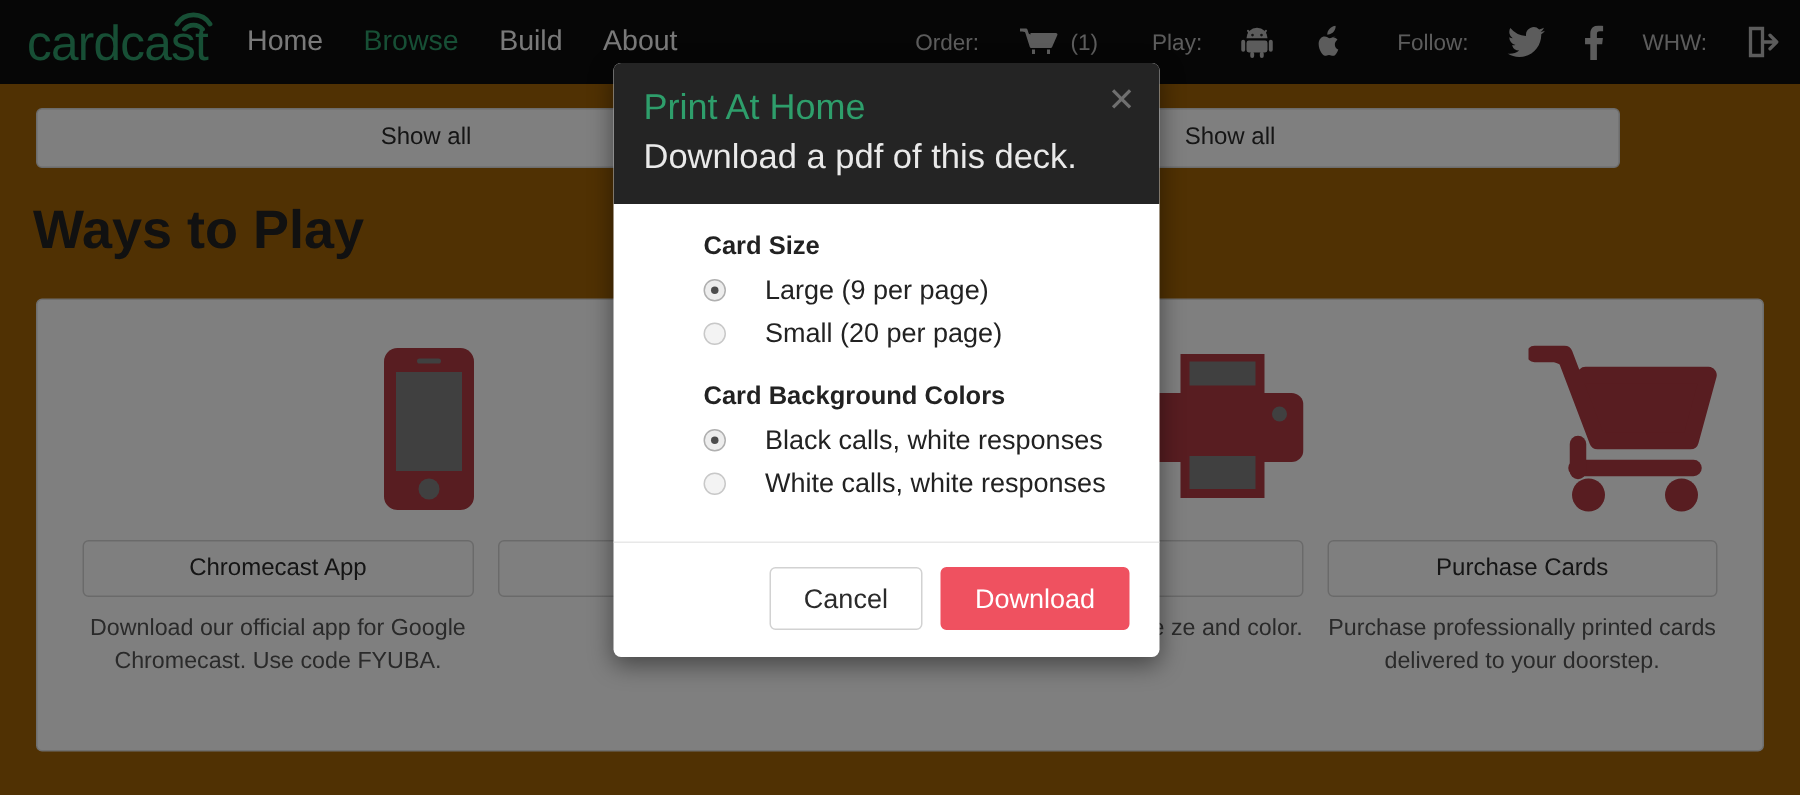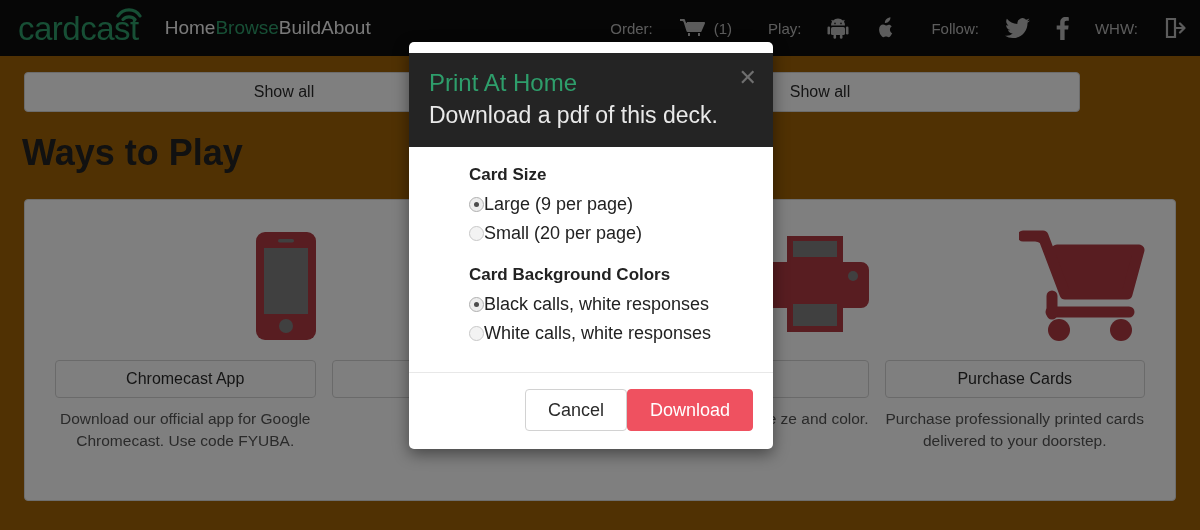--- a/index.html
+++ b/index.html
@@ -49,20 +49,21 @@
   .brand .wifi {
     position: absolute;
     left: 98px;
     top: -7px;
     width: 26px;
     height: 16px;
   }
   .navlinks {
     display: flex;
     align-items: center;
+    gap: 27px;
   }
   .navlink {
     font-size: 19px;
     color: #f2f2f2;
     white-space: nowrap;
   }
   .navlink.active { color: #2e9e6b; }
 
   .navright {
     margin-left: auto;
@@ -183,21 +184,20 @@
     width: 364px;
     background: #ffffff;
     border-radius: 5px;
     box-shadow: 0 5px 16px rgba(0,0,0,0.45);
     overflow: hidden;
   }
   .modal-head {
     background: #242424;
     padding: 16px 20px 18px 20px;
     position: relative;
-    margin-top: 11px;
   }
   .modal-title {
     color: #2e9e6b;
     font-size: 24px;
     line-height: 1.2;
     margin-bottom: 4px;
   }
   .modal-sub {
     color: #e9e9e9;
     font-size: 23px;
@@ -219,21 +219,21 @@
   .grp-title {
     font-size: 17px;
     color: #222;
     font-weight: bold;
     margin-bottom: 9px;
   }
   .grp-title.second { margin-top: 21px; }
   .radio-row {
     display: flex;
     align-items: center;
-    gap: 0;
+    gap: 26px;
     margin-bottom: 8px;
   }
   .radio {
     width: 15px;
     height: 15px;
     border-radius: 50%;
     box-sizing: border-box;
     border: 1px solid #c8c8c8;
     background: #f3f3f3;
     flex: none;
@@ -253,20 +253,21 @@
   }
   .radio-label {
     font-size: 18px;
     color: #222;
   }
   .modal-foot {
     border-top: 1px solid #e8e8e8;
     padding: 16px 20px 18px 20px;
     display: flex;
     justify-content: flex-end;
+    gap: 12px;
   }
   .btn {
     height: 42px;
     padding: 0 22px;
     border-radius: 4px;
     font-size: 18px;
     display: flex;
     align-items: center;
     justify-content: center;
     box-sizing: border-box;

